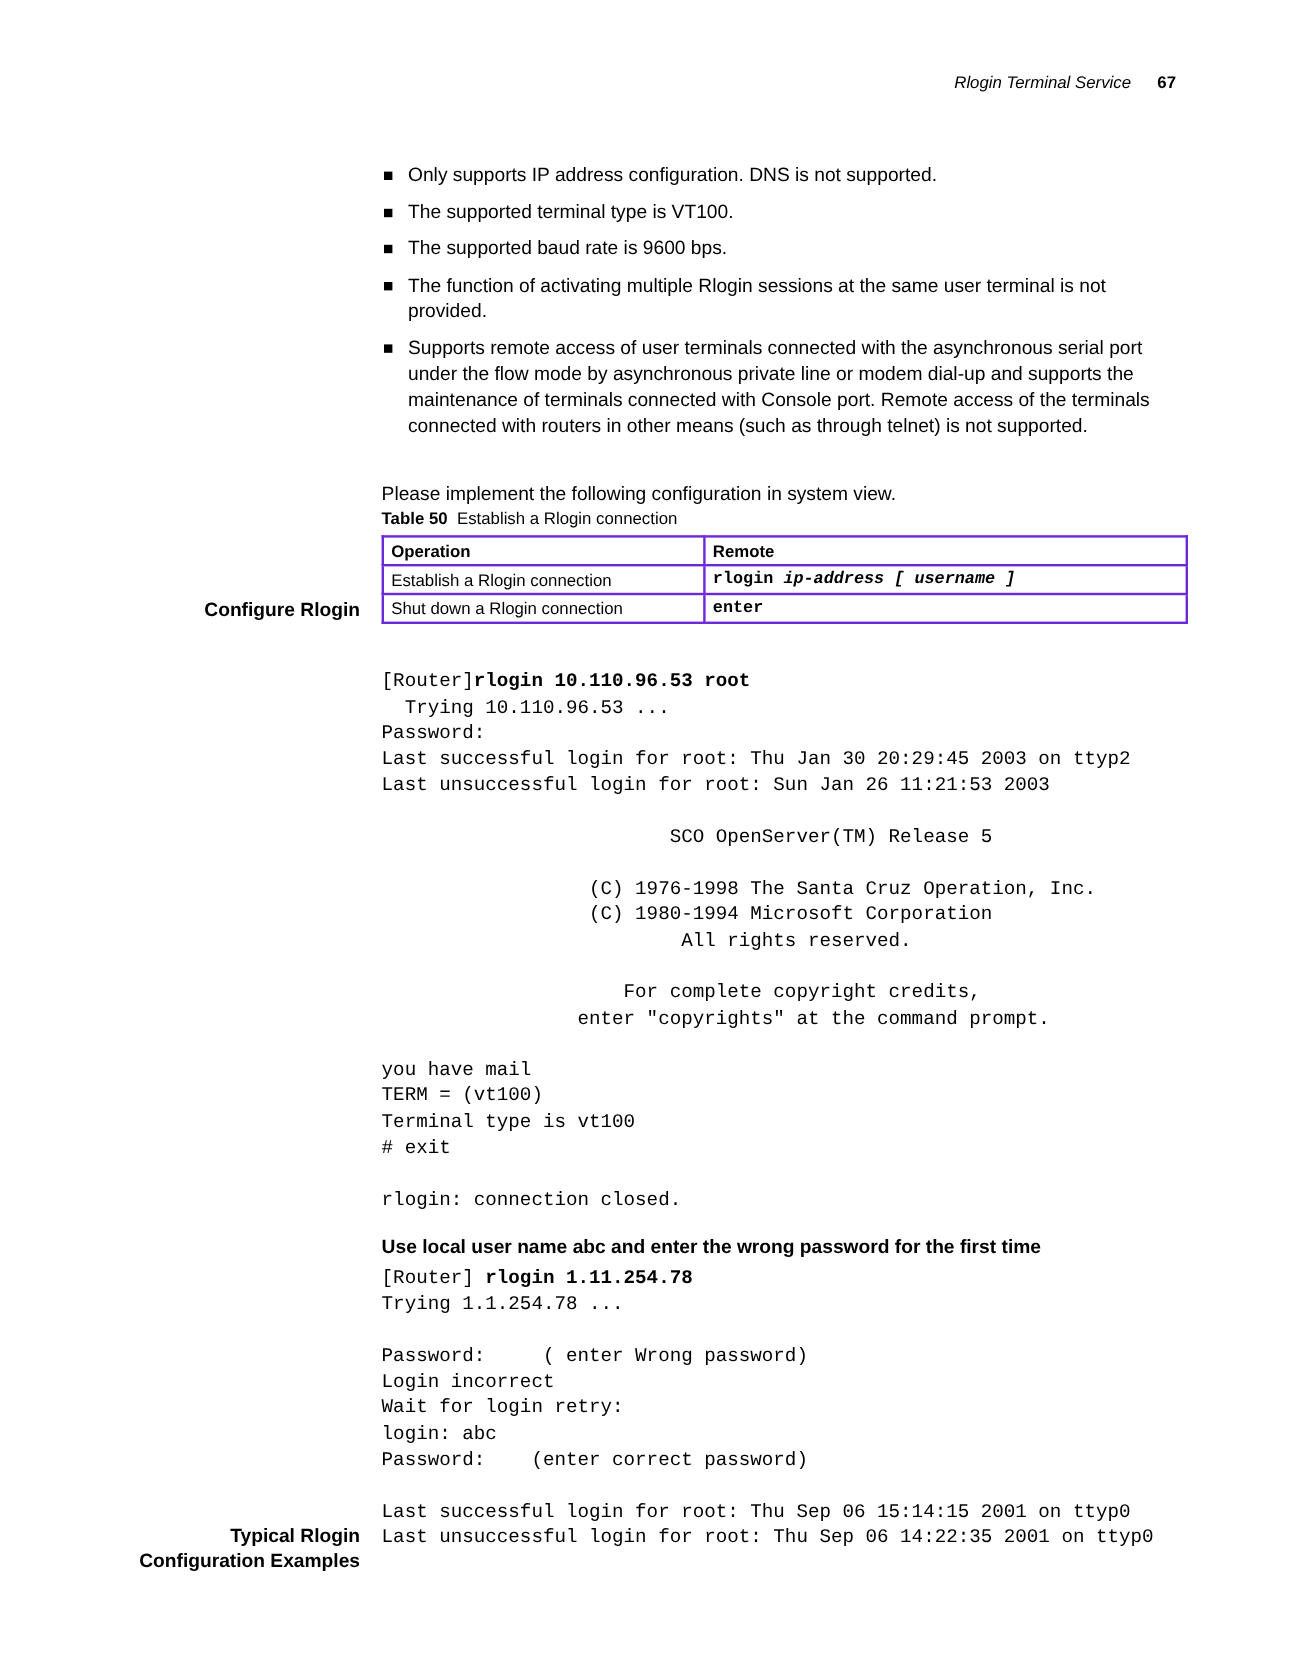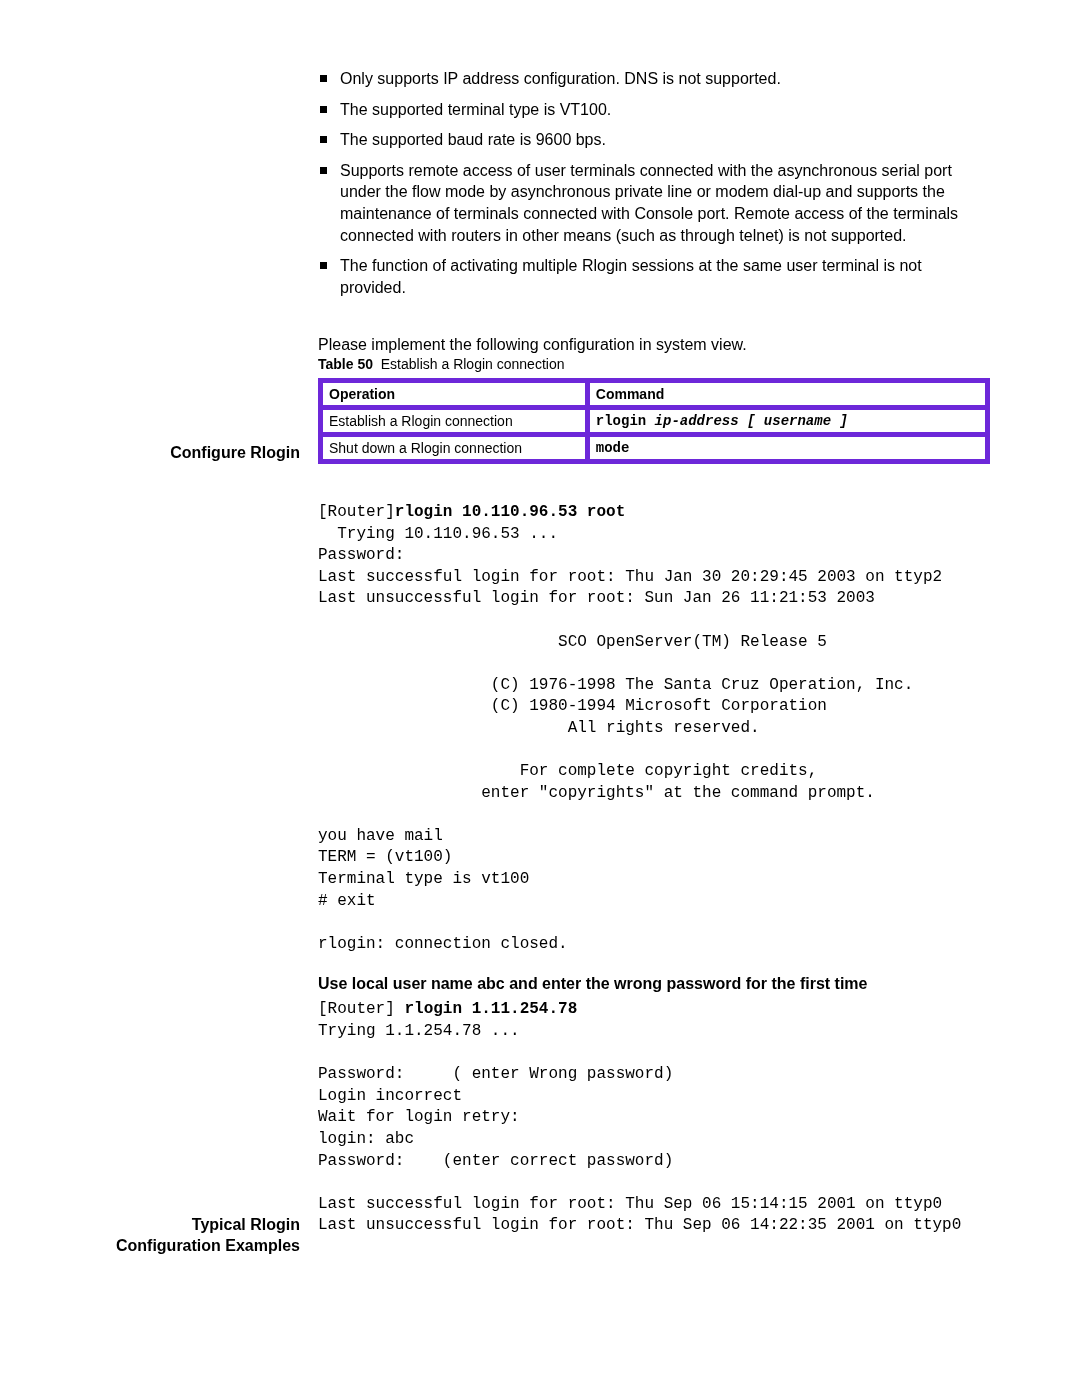--- a/index.html
+++ b/index.html
@@ -66,21 +66,21 @@
     font-size: 14px;
     margin-bottom: 6px;
   }
   .table-caption b { font-weight: bold; }
   table.cmd {
     border-collapse: collapse;
     width: 100%;
     font-size: 14px;
   }
   table.cmd th, table.cmd td {
-    border: 5px solid #6d28d9;
+    border: 2px solid #6d28d9;
     padding: 3px 6px;
     text-align: left;
     vertical-align: top;
   }
   table.cmd th {
     font-weight: bold;
   }
   .subhead {
     font-weight: bold;
     font-size: 16px;
@@ -95,59 +95,63 @@
   }
   .codeblock .bold { font-weight: bold; }
   .spacer { height: 30px; }
   .section-row { display:flex; align-items:flex-end; margin-top: 8px;}
 </style>
 </head>
 <body>
 
 <div class="page">
 
+  <div class="header-line">
+    <span>Rlogin Terminal Service</span>
+    <span class="page-num">67</span>
+  </div>
 
   <div class="section-row">
     <div class="side-label"></div>
     <div class="body-col">
       <ul class="bullets">
         <li>Only supports IP address configuration. DNS is not supported.</li>
         <li>The supported terminal type is VT100.</li>
         <li>The supported baud rate is 9600 bps.</li>
+        <li>The function of activating multiple Rlogin sessions at the same user terminal is not provided.</li>
         <li>Supports remote access of user terminals connected with the asynchronous serial port under the flow mode by asynchronous private line or modem dial-up and supports the maintenance of terminals connected with Console port. Remote access of the terminals connected with routers in other means (such as through telnet) is not supported.</li>
-        <li>The function of activating multiple Rlogin sessions at the same user terminal is not provided.</li>
       </ul>
     </div>
   </div>
 
   <div class="section-row">
     <div class="side-label">Configure Rlogin</div>
     <div class="body-col">
       <div class="para">Please implement the following configuration in system view.</div>
 
       <div class="table-caption">
         <b>Table 50</b>&nbsp;&nbsp;<span>Establish a Rlogin connection</span>
       </div>
 
       <table class="cmd">
         <tbody>
             <tr>
           <th style="width:40%">Operation</th>
-          <th>Command</th>
+          <th>Remote</th>
         </tr>
         <tr>
           <td>Establish a Rlogin connection</td>
           <td style="font-family:'Courier New',monospace;">
             <b>rlogin </b><i><b>ip-address [ username ]</b></i>
           </td>
         </tr>
         <tr>
           <td>Shut down a Rlogin connection</td>
           <td style="font-family:'Courier New',monospace;">
-            <b>mode</b>
+            <b>enter</b>
           </td>
         </tr>
       </tbody>
         </table>
     </div>
   </div>
 
   <div class="spacer"></div>
 
   <div class="section-row">

